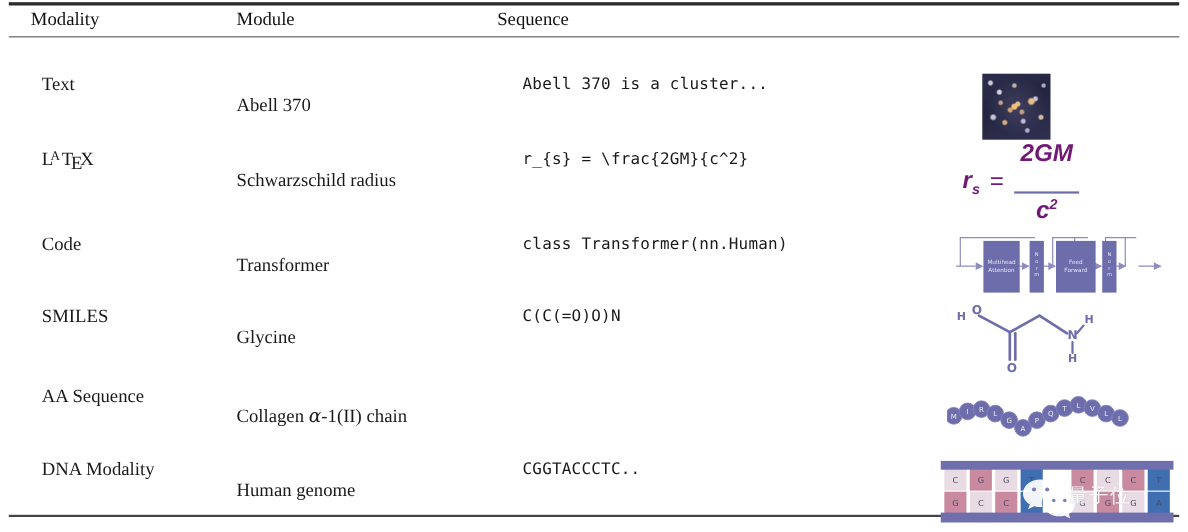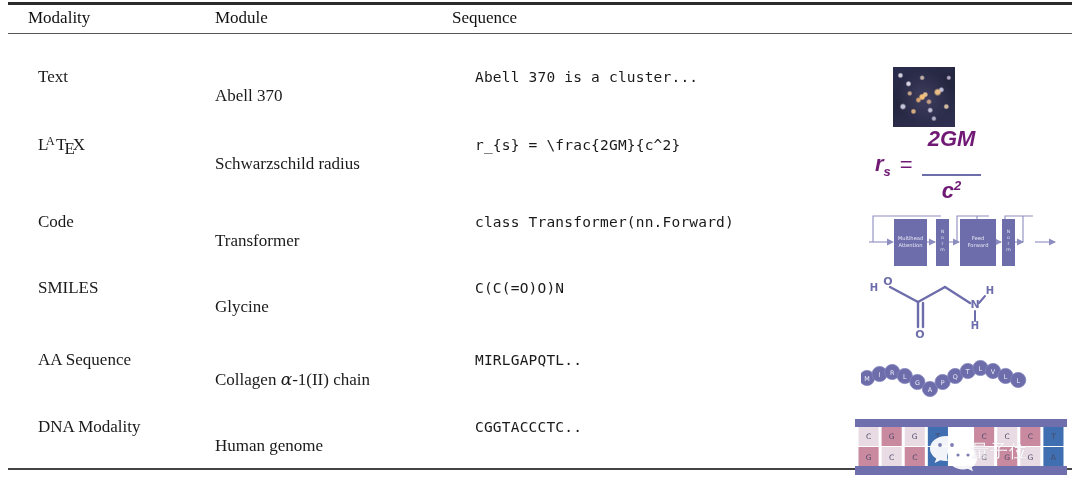--- a/index.html
+++ b/index.html
@@ -222,21 +222,21 @@
           <span class="num">2GM</span>
           <span class="den"><span>c</span><sup>2</sup></span>
         </span>
       </div>
     </div>
   </div>
 
   <div class="row" style="top:209px;">
     <div class="cell modality">Code</div>
     <div class="cell entity">Transformer</div>
-    <div class="cell sequence">class Transformer(nn.Forward)</div>
+    <div class="cell sequence">class Transformer(nn.Human)</div>
     <div class="visual">
       <div class="tf">
         <svg width="210" height="66" viewBox="0 0 210 66" xmlns="http://www.w3.org/2000/svg">
           <g stroke="#8d8dc0" stroke-width="1.1" fill="none">
             <path d="M6,33 H24"></path>
             <path d="M10,33 V7 H78"></path>
             <path d="M94,33 V7 H126"></path>
             <path d="M114,7 V33"></path>
             <path d="M142,33 V7 H170"></path>
             <path d="M160,7 V33"></path>
@@ -304,21 +304,20 @@
             <path d="M114,28 L120,21"></path>
           </g>
         </svg>
       </div>
     </div>
   </div>
 
   <div class="row" style="top:347px;">
     <div class="cell modality">AA Sequence</div>
     <div class="cell entity"><span>Collagen </span><span class="alpha">α</span><span>-1(II) chain</span></div>
-    <div class="cell sequence">MIRLGAPQTL..</div>
     <div class="visual">
       <div class="aa">
         <svg id="aa-svg" width="215" height="66" viewBox="0 0 215 66" xmlns="http://www.w3.org/2000/svg">
             <circle cx="6" cy="31" r="7.6" fill="#6d6dab" stroke="#8383bd" stroke-width="0.8"></circle>
             <text x="6" y="33.6" text-anchor="middle" font-size="6.4" font-family="DejaVu Sans, sans-serif" fill="#ececf8">M</text>
             <circle cx="18.6" cy="27" r="7.6" fill="#6d6dab" stroke="#8383bd" stroke-width="0.8"></circle>
             <text x="18.6" y="29.6" text-anchor="middle" font-size="6.4" font-family="DejaVu Sans, sans-serif" fill="#ececf8">I</text>
             <circle cx="31.2" cy="25" r="7.6" fill="#6d6dab" stroke="#8383bd" stroke-width="0.8"></circle>
             <text x="31.2" y="27.6" text-anchor="middle" font-size="6.4" font-family="DejaVu Sans, sans-serif" fill="#ececf8">R</text>
             <circle cx="43.8" cy="29" r="7.6" fill="#6d6dab" stroke="#8383bd" stroke-width="0.8"></circle>

